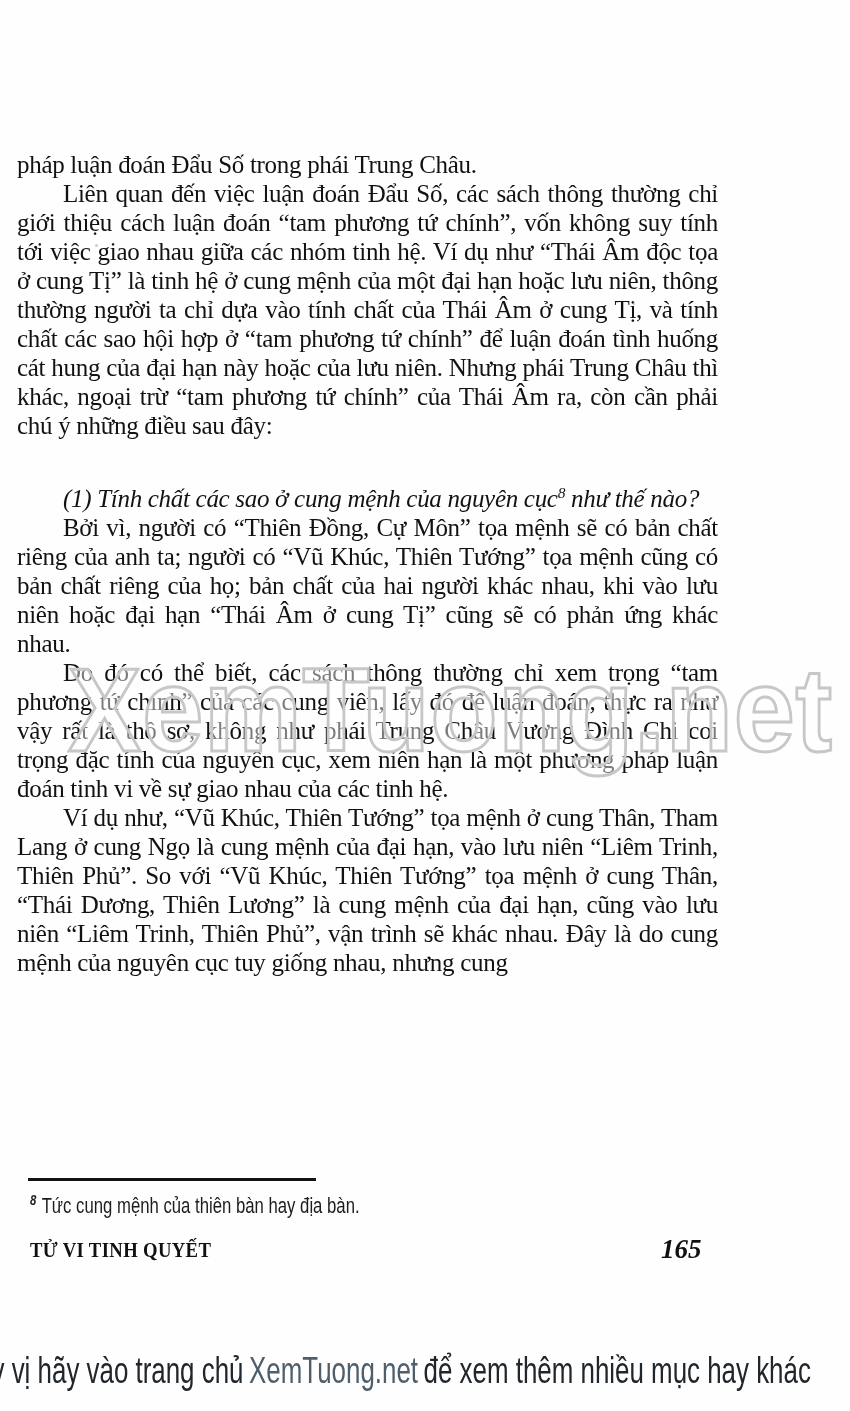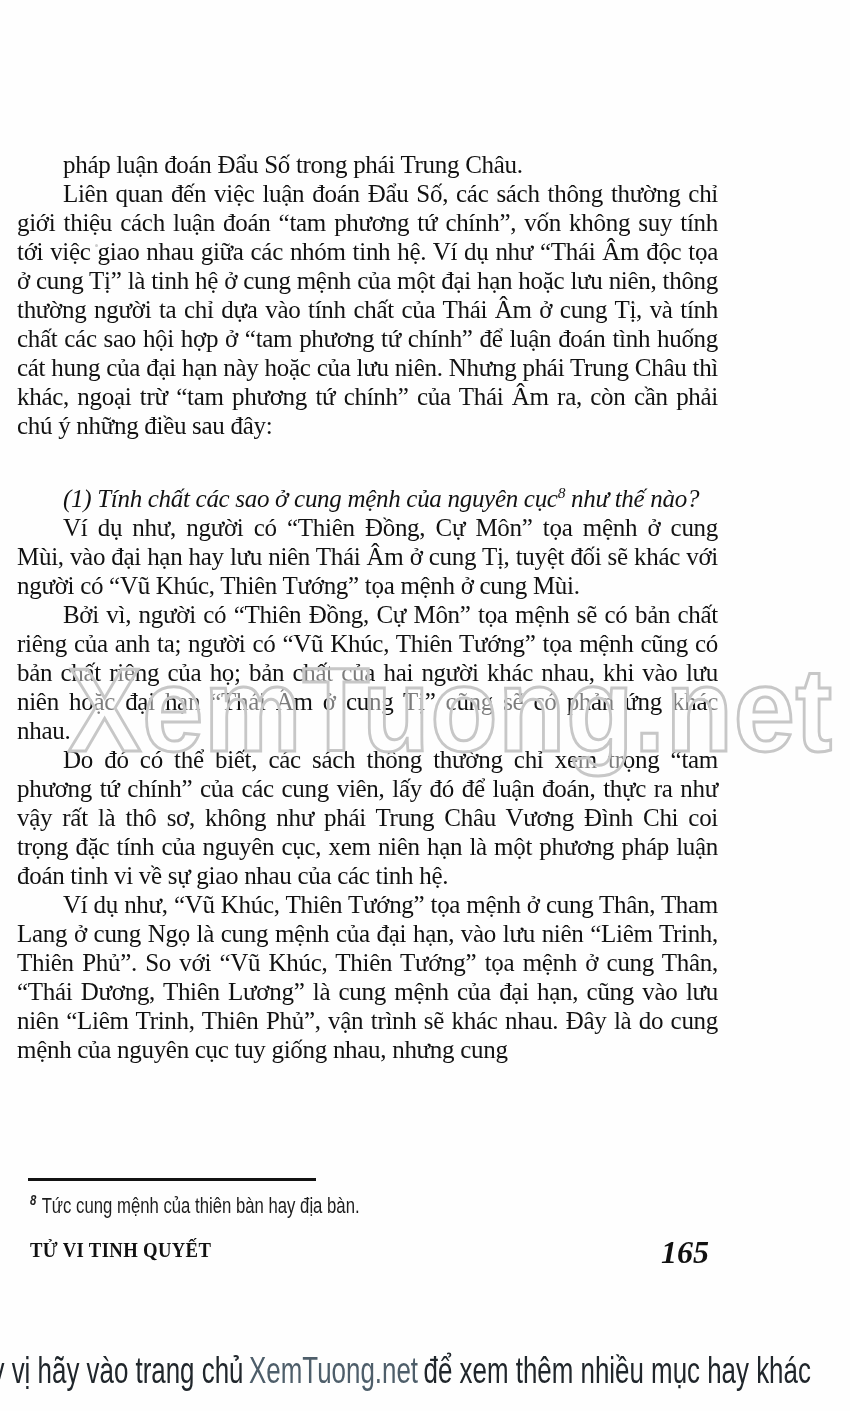--- a/index.html
+++ b/index.html
@@ -15,21 +15,21 @@
   .textblock {
     position:absolute;
     top:150px; left:17px; width:701px;
     font-size:25px;
     line-height:29px;
     letter-spacing:-0.3px;
     text-align:justify;
     color:#121212;
   }
   .textblock p { margin:0; text-indent:46px; }
-  .textblock p.noindent { text-indent:0;margin-left:46px; }
+  .textblock p.noindent { text-indent:0; }
   .textblock p.heading {
     margin-top:44px;
     font-style:italic;
     text-align:left;
   }
   .textblock sup {
     font-size:0.62em;
     line-height:0;
     vertical-align:super;
   }
@@ -83,21 +83,21 @@
     transform:scaleX(0.85);
     transform-origin:left top;
     color:#111;
   }
   .page-number {
     position:absolute;
     left:661px; top:1234px;
     font-family:"Liberation Serif", serif;
     font-style:italic;
     font-weight:bold;
-    font-size:32px;
+    font-size:27px;
     color:#111;
   }
   
   .banner-row {
     position:absolute;
     left:0; top:1350px; width:767px;
     display:flex; justify-content:center;
   }
   .banner {
     font-family:"Liberation Sans", sans-serif;
@@ -119,21 +119,20 @@
 </style>
 </head>
 <body>
 
 <div class="sheet">
 
   <div class="textblock">
     <p class="noindent">pháp luận đoán Đẩu Số trong phái Trung Châu.</p>
     <p>Liên quan đến việc luận đoán Đẩu Số, các sách thông thường chỉ giới thiệu cách luận đoán “tam phương tứ chính”, vốn không suy tính tới việc giao nhau giữa các nhóm tinh hệ. Ví dụ như “Thái Âm độc tọa ở cung Tị” là tinh hệ ở cung mệnh của một đại hạn hoặc lưu niên, thông thường người ta chỉ dựa vào tính chất của Thái Âm ở cung Tị, và tính chất các sao hội hợp ở “tam phương tứ chính” để luận đoán tình huống cát hung của đại hạn này hoặc của lưu niên. Nhưng phái Trung Châu thì khác, ngoại trừ “tam phương tứ chính” của Thái Âm ra, còn cần phải chú ý những điều sau đây:</p>
     <p class="heading"><span>(1) Tính chất các sao ở cung mệnh của nguyên cục</span><sup>8</sup><span> như thế nào?</span></p>
-    <p>Ví dụ như, người có “Thiên Đồng, Cự Môn” tọa mệnh ở cung Mùi, vào đại hạn hay lưu niên Thái Âm ở cung Tị, tuyệt đối sẽ khác với người có “Vũ Khúc, Thiên Tướng” tọa mệnh ở cung Mùi.</p>
     <p>Bởi vì, người có “Thiên Đồng, Cự Môn” tọa mệnh sẽ có bản chất riêng của anh ta; người có “Vũ Khúc, Thiên Tướng” tọa mệnh cũng có bản chất riêng của họ; bản chất của hai người khác nhau, khi vào lưu niên hoặc đại hạn “Thái Âm ở cung Tị” cũng sẽ có phản ứng khác nhau.</p>
     <p>Do đó có thể biết, các sách thông thường chỉ xem trọng “tam phương tứ chính” của các cung viên, lấy đó để luận đoán, thực ra như vậy rất là thô sơ, không như phái Trung Châu Vương Đình Chi coi trọng đặc tính của nguyên cục, xem niên hạn là một phương pháp luận đoán tinh vi về sự giao nhau của các tinh hệ.</p>
     <p>Ví dụ như, “Vũ Khúc, Thiên Tướng” tọa mệnh ở cung Thân, Tham Lang ở cung Ngọ là cung mệnh của đại hạn, vào lưu niên “Liêm Trinh, Thiên Phủ”. So với “Vũ Khúc, Thiên Tướng” tọa mệnh ở cung Thân, “Thái Dương, Thiên Lương” là cung mệnh của đại hạn, cũng vào lưu niên “Liêm Trinh, Thiên Phủ”, vận trình sẽ khác nhau. Đây là do cung mệnh của nguyên cục tuy giống nhau, nhưng cung</p>
   </div>
 
   <div class="watermark">XemTuong.net</div>
 
   <div class="footnote-divider"></div>
 
   <div class="footnote"><sup>8</sup><span>Tức cung mệnh của thiên bàn hay địa bàn.</span></div>

